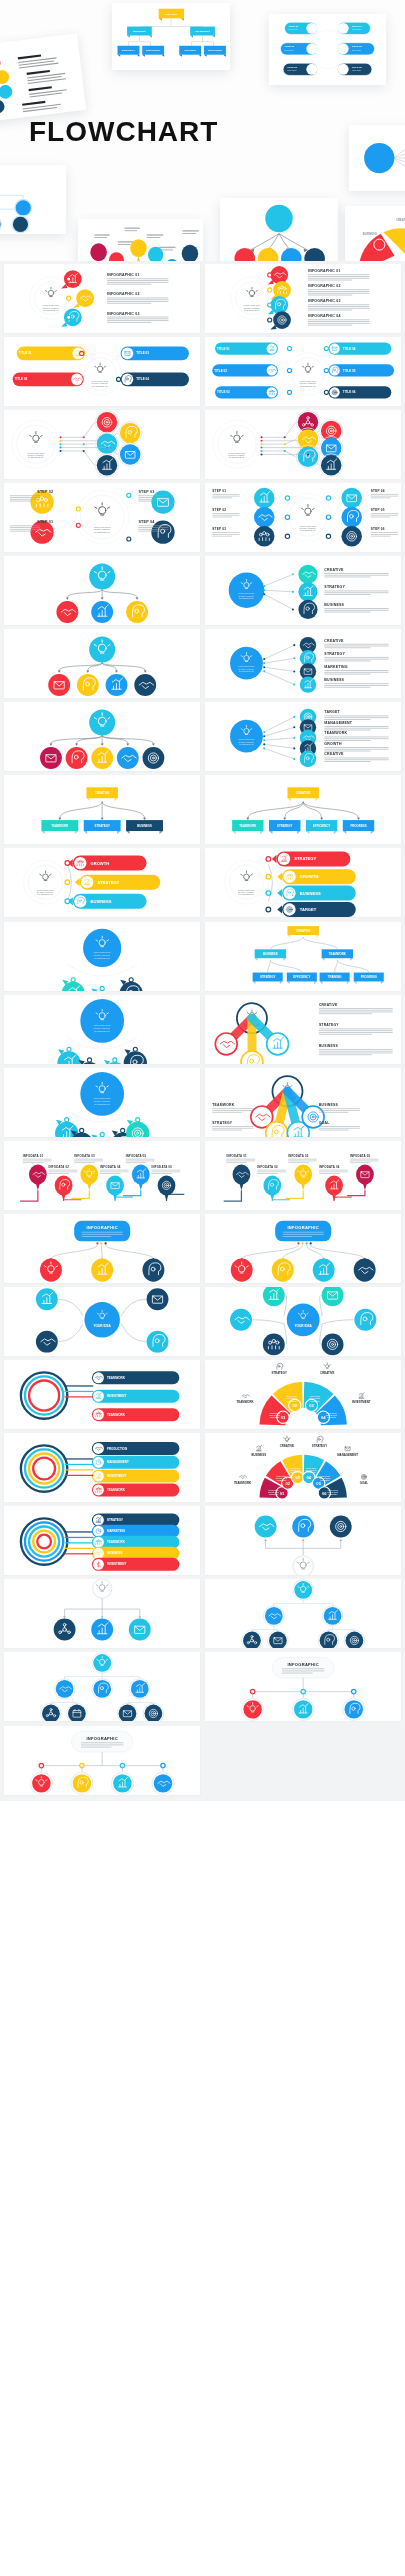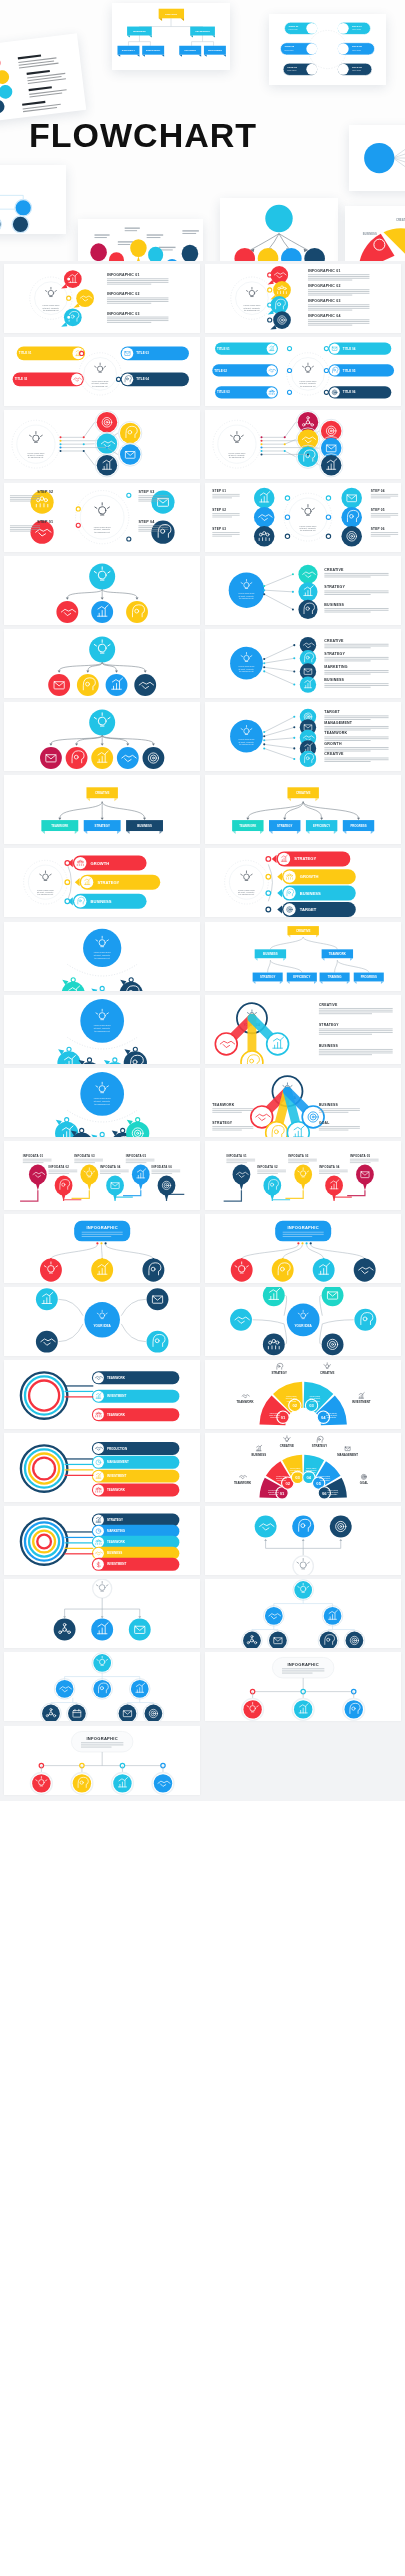--- a/index.html
+++ b/index.html
@@ -9,21 +9,21 @@
     font-family:"Liberation Sans", sans-serif; color:#2b2b2b;
   }
   
   #hero { position:relative; width:405px; height:261px; background:#fdfdfd; overflow:hidden; }
   .float-card {
     position:absolute; background:#fff; box-shadow:0 2.7px 11px rgba(40,60,90,.13);
     overflow:hidden;
   }
   #hero-title {
     position:absolute; left:29px; top:118px; width:289px;
-    font-size:34px; font-weight:bold; letter-spacing:1px; color:#111;
+    font-size:28px; font-weight:bold; letter-spacing:1px; color:#111;
     line-height:1; white-space:nowrap;
   }
   
   #grid {
     position:relative; width:405px; padding:2.7px 4.1px 6.9px 4.1px;
     display:grid; grid-template-columns:1fr 1fr; gap:4.1px;
     background:#f2f3f5;
   }
   .slide {
     position:relative; background:#fff; height:69px; overflow:hidden;

